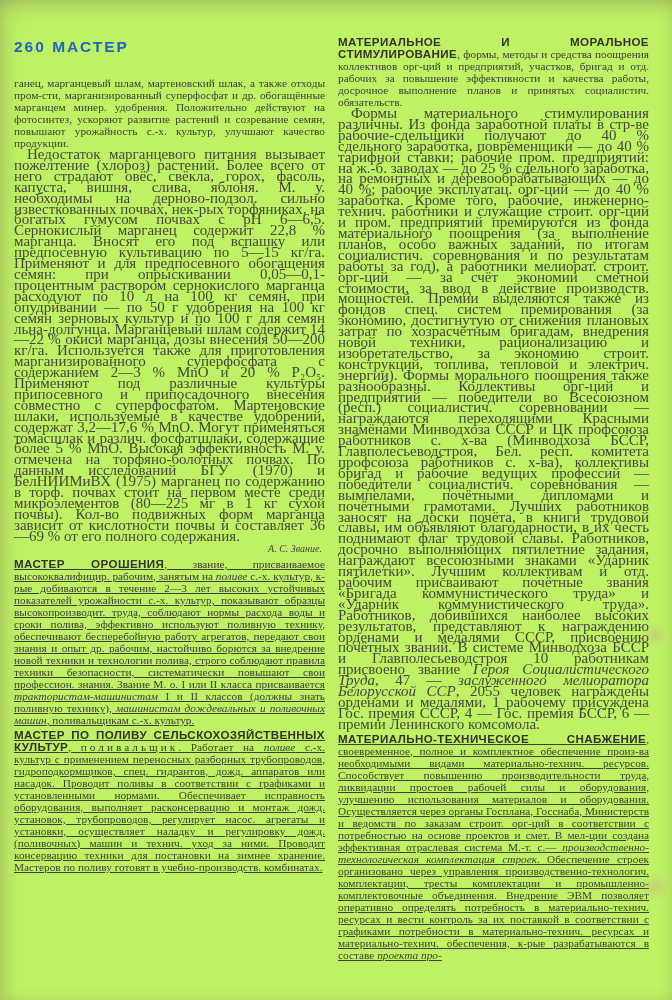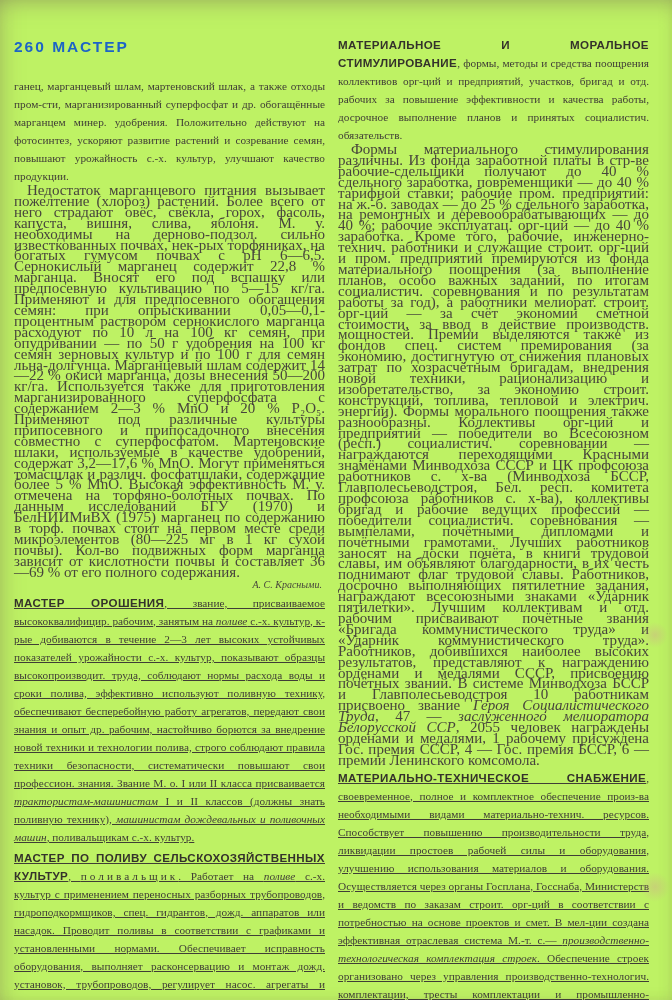--- a/index.html
+++ b/index.html
@@ -27,21 +27,21 @@
   .running-head {
     margin: 2px 0 21px 0;
     font-family: "Liberation Sans", sans-serif;
     font-weight: 700;
     font-size: 15.5px;
     letter-spacing: 2px;
     color: #1d64c6;
   }
 
   p { margin: 0; text-align: justify; }
-  .main  { font-size: 11.3px; line-height: 18px; }
+  .main  { font-size: 11.3px; line-height: 12px; }
   .small { font-size: 15px;  line-height: 10.9px; color: #47453c; }
   .indent { text-indent: 13px; }
   .article { margin-top: 3px; text-decoration: underline; }
 
   .run-b {
     font-family: "Liberation Sans", sans-serif;
     font-weight: 700;
     font-size: 11.6px;
     letter-spacing: .4px;
     color: #34322b;
@@ -75,21 +75,21 @@
 
   <div class="columns">
 
     <div class="col">
       <div class="running-head">260  МАСТЕР</div>
 
       <p class="main"><span>ганец, марганцевый шлам, мартеновский шлак, а также отходы пром-сти, марганизированный суперфосфат и др. обогащённые марганцем минер. удобрения. Положительно действуют на фотосинтез, ускоряют развитие растений и созревание семян, повышают урожайность с.-х. культур, улучшают качество продукции.</span></p>
 
       <p class="small indent"><span>Недостаток марганцевого питания вызывает пожелтение (хлороз) растений. Более всего от него страдают овёс, свёкла, горох, фасоль, капуста, вишня, слива, яблоня. М. у. необходимы на дерново-подзол. сильно известкованных почвах, нек-рых торфяниках, на богатых гумусом почвах с pH 6—6,5. Сернокислый марганец содержит 22,8 % марганца. Вносят его под вспашку или предпосевную культивацию по 5—15 кг/га. Применяют и для предпосевного обогащения семян: при опрыскивании 0,05—0,1-процентным раствором сернокислого марганца расходуют по 10 л на 100 кг семян, при опудривании — по 50 г удобрения на 100 кг семян зерновых культур и по 100 г для семян льна-долгунца. Марганцевый шлам содержит 14—22 % окиси марганца, дозы внесения 50—200 кг/га. Используется также для приготовления марганизированного суперфосфата с содержанием 2—3 % MnO и 20 % P₂O₅. Применяют под различные культуры припосевного и припосадочного внесения совместно с суперфосфатом. Мартеновские шлаки, используемые в качестве удобрений, содержат 3,2—17,6 % MnO. Могут применяться томасшлак и различ. фосфатшлаки, содержащие более 5 % MnO. Высокая эффективность М. у. отмечена на торфяно-болотных почвах. По данным исследований БГУ (1970) и БелНИИМиВХ (1975) марганец по содержанию в торф. почвах стоит на первом месте среди микроэлементов (80—225 мг в 1 кг сухой почвы). Кол-во подвижных форм марганца зависит от кислотности почвы и составляет 36—69 % от его полного содержания.</span></p>
 
-      <p class="signature">А. С. Красными.</p>
+      <p class="signature">А. С. Звание.</p>
 
       <p class="main article"><span class="run-b">МАСТЕР ОРОШЕНИЯ</span><span>, звание, присваиваемое высококвалифицир. рабочим, занятым на </span><span class="run-i">поливе</span><span> с.-х. культур, к-рые добиваются в течение 2—3 лет высоких устойчивых показателей урожайности с.-х. культур, показывают образцы высокопроизводит. труда, соблюдают нормы расхода воды и сроки полива, эффективно используют поливную технику, обеспечивают бесперебойную работу агрегатов, передают свои знания и опыт др. рабочим, настойчиво борются за внедрение новой техники и технологии полива, строго соблюдают правила техники безопасности, систематически повышают свои профессион. знания. Звание М. о. I или II класса присваивается </span><span class="run-i">трактористам-машинистам</span><span> I и II классов (должны знать поливную технику), </span><span class="run-i">машинистам дождевальных и поливочных машин</span><span>, поливальщикам с.-х. культур.</span></p>
 
       <p class="main article"><span class="run-b">МАСТЕР ПО ПОЛИВУ СЕЛЬСКОХОЗЯЙСТВЕННЫХ КУЛЬТУР</span><span>, </span><span class="run-sp">поливальщик</span><span>. Работает на </span><span class="run-i">поливе</span><span> с.-х. культур с применением переносных разборных трубопроводов, гидроподкормщиков, спец. гидрантов, дожд. аппаратов или насадок. Проводит поливы в соответствии с графиками и установленными нормами. Обеспечивает исправность оборудования, выполняет расконсервацию и монтаж дожд. установок, трубопроводов, регулирует насос. агрегаты и установки, осуществляет наладку и регулировку дожд. (поливочных) машин и технич. уход за ними. Проводит консервацию техники для постановки на зимнее хранение. Мастеров по поливу готовят в учебно-производств. комбинатах.</span></p>
     </div>
 
     <div class="col">
       <p class="main"><span class="run-b">МАТЕРИАЛЬНОЕ И МОРАЛЬНОЕ СТИМУЛИРОВАНИЕ</span><span>, формы, методы и средства поощрения коллективов орг-ций и предприятий, участков, бригад и отд. рабочих за повышение эффективности и качества работы, досрочное выполнение планов и принятых социалистич. обязательств.</span></p>
 
       <p class="small indent"><span>Формы материального стимулирования различны. Из фонда заработной платы в стр-ве рабочие-сдельщики получают до 40 % сдельного заработка, повременщики — до 40 % тарифной ставки; рабочие пром. предприятий: на ж.-б. заводах — до 25 % сдельного заработка, на ремонтных и деревообрабатывающих — до 40 %; рабочие эксплуатац. орг-ций — до 40 % заработка. Кроме того, рабочие, инженерно-технич. работники и служащие строит. орг-ций и пром. предприятий премируются из фонда материального поощрения (за выполнение планов, особо важных заданий, по итогам социалистич. соревнования и по результатам работы за год), а работники мелиорат. строит. орг-ций — за счёт экономии сметной стоимости, за ввод в действие производств. мощностей. Премии выделяются также из фондов спец. систем премирования (за экономию, достигнутую от снижения плановых затрат по хозрасчётным бригадам, внедрения новой техники, рационализацию и изобретательство, за экономию строит. конструкций, топлива, тепловой и электрич. энергии). Формы морального поощрения также разнообразны. Коллективы орг-ций и предприятий — победители во Всесоюзном (респ.) социалистич. соревновании — награждаются переходящими Красными знамёнами Минводхоза СССР и ЦК профсоюза работников с. х-ва (Минводхоза БССР, Главполесьеводстроя, Бел. респ. комитета профсоюза работников с. х-ва), коллективы бригад и рабочие ведущих профессий — победители социалистич. соревнования — вымпелами, почётными дипломами и почётными грамотами. Лучших работников заносят на доски почёта, в книги трудовой славы, им объявляют благодарности, в их честь поднимают флаг трудовой славы. Работников, досрочно выполняющих пятилетние задания, награждают всесоюзными знаками «Ударник пятилетки». Лучшим коллективам и отд. рабочим присваивают почётные звания «Бригада коммунистического труда» и «Ударник коммунистического труда». Работников, добившихся наиболее высоких результатов, представляют к награждению орденами и медалями СССР, присвоению почётных званий. В системе Минводхоза БССР и Главполесьеводстроя 10 работникам присвоено звание </span><span class="run-i">Героя Социалистического Труда</span><span>, 47 — </span><span class="run-i">заслуженного мелиоратора Белорусской ССР</span><span>, 2055 человек награждены орденами и медалями, 1 рабочему присуждена Гос. премия СССР, 4 — Гос. премия БССР, 6 — премии Ленинского комсомола.</span></p>

